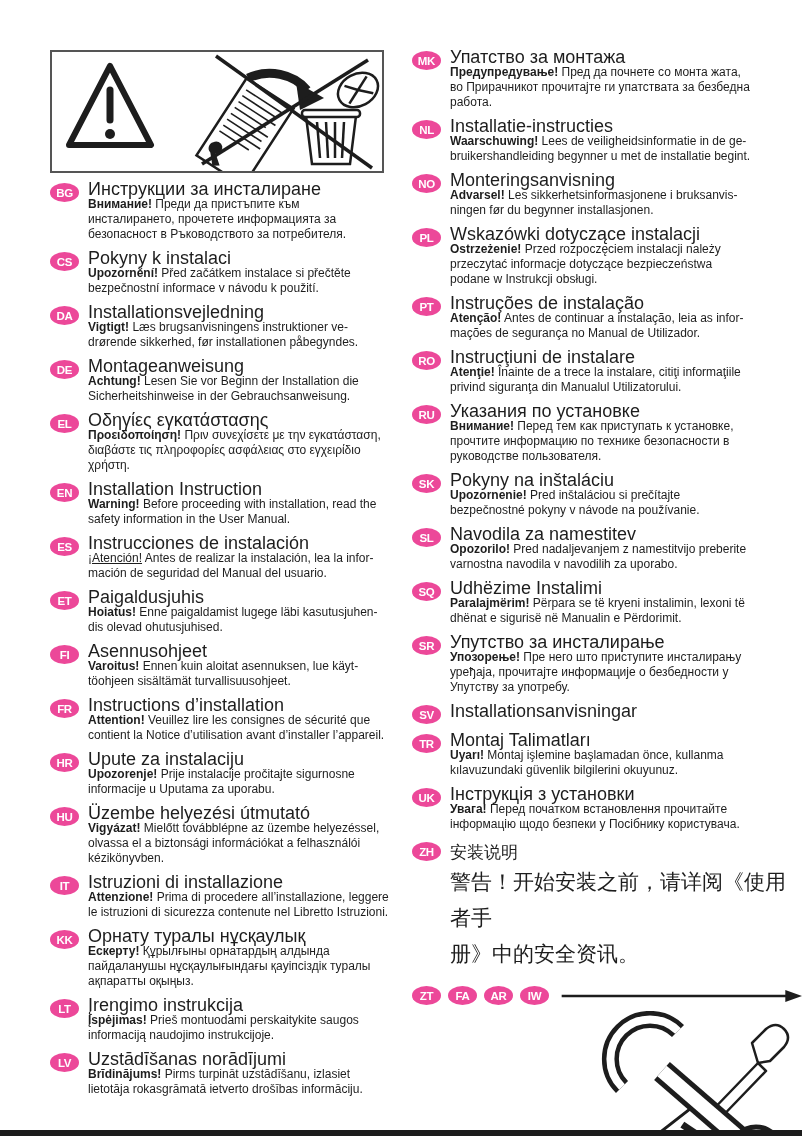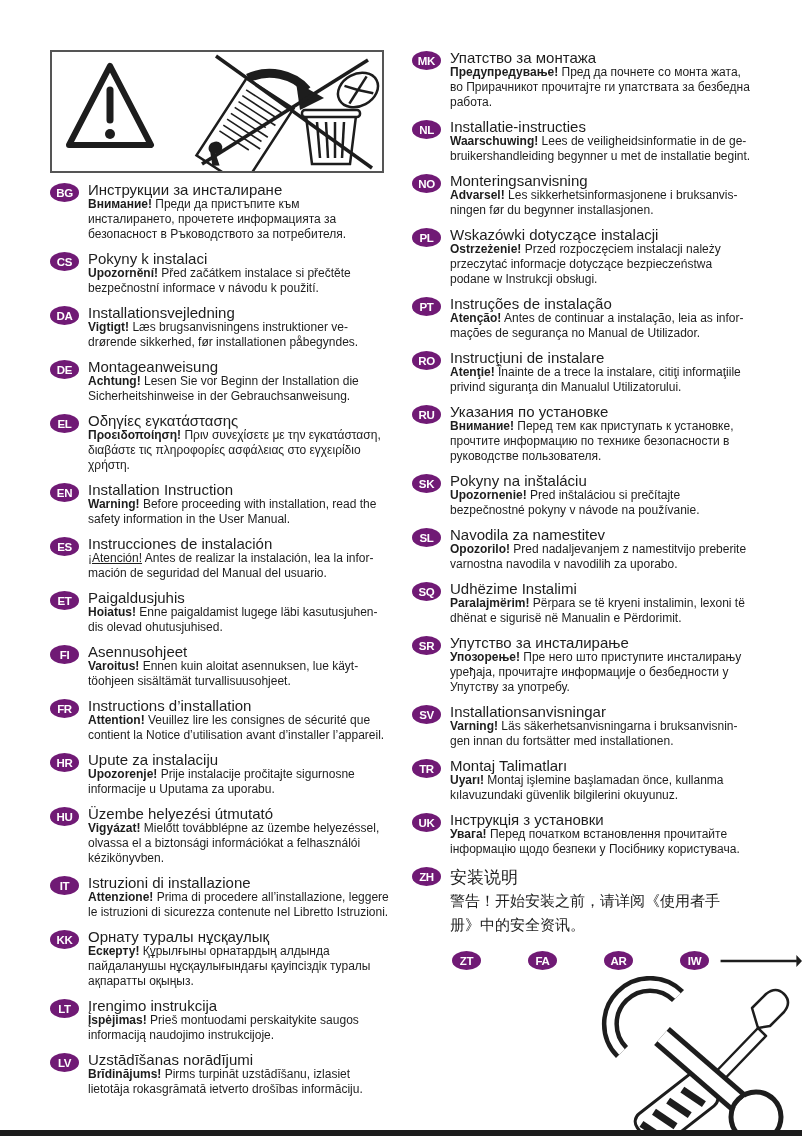--- a/index.html
+++ b/index.html
@@ -3,32 +3,32 @@
 <meta charset="utf-8">
 <style>
   html,body{margin:0;padding:0;background:#fff;}
   .page{position:relative;width:802px;height:1136px;background:#ffffff;overflow:hidden;
         font-family:"Liberation Sans", sans-serif;color:#1d1d1d;}
   .cols{position:absolute;left:50px;top:50px;display:flex;gap:18px;}
   .col-left{width:344px;}
   .col-right{width:390px;}
   .illu-box{width:334px;height:123px;border:2px solid #555;margin-bottom:9px;box-sizing:border-box;}
   .section{display:flex;gap:9px;margin-bottom:9px;}
-  .badge{flex:0 0 auto;background:#701a75;color:#fff;font-weight:bold;font-size:11.5px;
+  .badge{flex:0 0 auto;background:#ec4899;color:#fff;font-weight:bold;font-size:11.5px;
          width:29px;height:19px;border-radius:50%;display:inline-flex;align-items:center;
          justify-content:center;letter-spacing:-0.3px;margin-top:1px;}
   .txt{flex:1;min-width:0;}
-  .title{font-size:15px;line-height:15px;}
+  .title{font-size:18px;line-height:15px;}
   .body{font-size:12px;line-height:15px;white-space:pre-line;}
   .warn{font-weight:bold;}
   .warn.plain{font-weight:normal;text-decoration:underline;}
   .zh .title{font-size:17px;line-height:22px;margin-top:1px;font-family:Liberation Serif, serif;}
-  .zh .body{font-size:15px;line-height:24px;}
+  .zh .body{font-size:21px;line-height:36px;}
   .rtl-row{display:flex;align-items:center;gap:7px;margin-top:14px;}
-  .rtl-row .badge{margin-top:0;margin-left:40px;}
+  .rtl-row .badge{margin-top:0;}
   .rtl-arrow{flex:1;height:14px;margin-left:4px;}
   .tools{width:200px;height:175px;margin-left:auto;margin-top:6px;margin-right:2px;}
   .bottom-bar{position:absolute;left:0;bottom:0;width:802px;height:6px;background:#1c1c1c;}
 </style>
 </head>
 <body>
 
 <div class="page">
 
   <div class="cols">
@@ -335,22 +335,20 @@
               <div class="body"><span class="warn">Упозорење!</span><span> Пре него што приступите инсталирању
 уређаја, прочитајте информације о безбедности у
 Упутству за употребу.</span></div>
             </div>
           </div>
 
           <div class="section">
             <span class="badge">SV</span>
             <div class="txt">
               <div class="title">Installationsanvisningar</div>
-              <div class="body"><span class="warn">Varning!</span><span> Läs säkerhetsanvisningarna i bruksanvisnin-
-gen innan du fortsätter med installationen.</span></div>
             </div>
           </div>
 
           <div class="section">
             <span class="badge">TR</span>
             <div class="txt">
               <div class="title">Montaj Talimatları</div>
               <div class="body"><span class="warn">Uyarı!</span><span> Montaj işlemine başlamadan önce, kullanma
 kılavuzundaki güvenlik bilgilerini okuyunuz.</span></div>
             </div>

